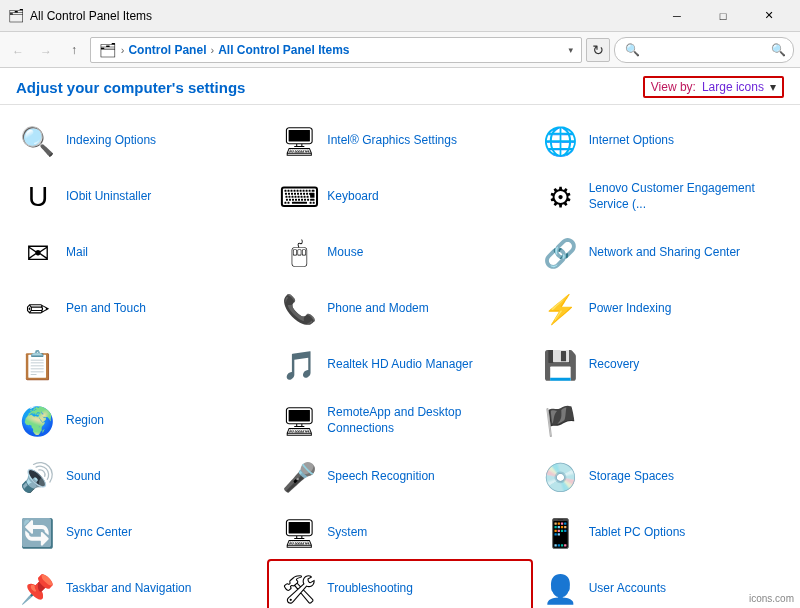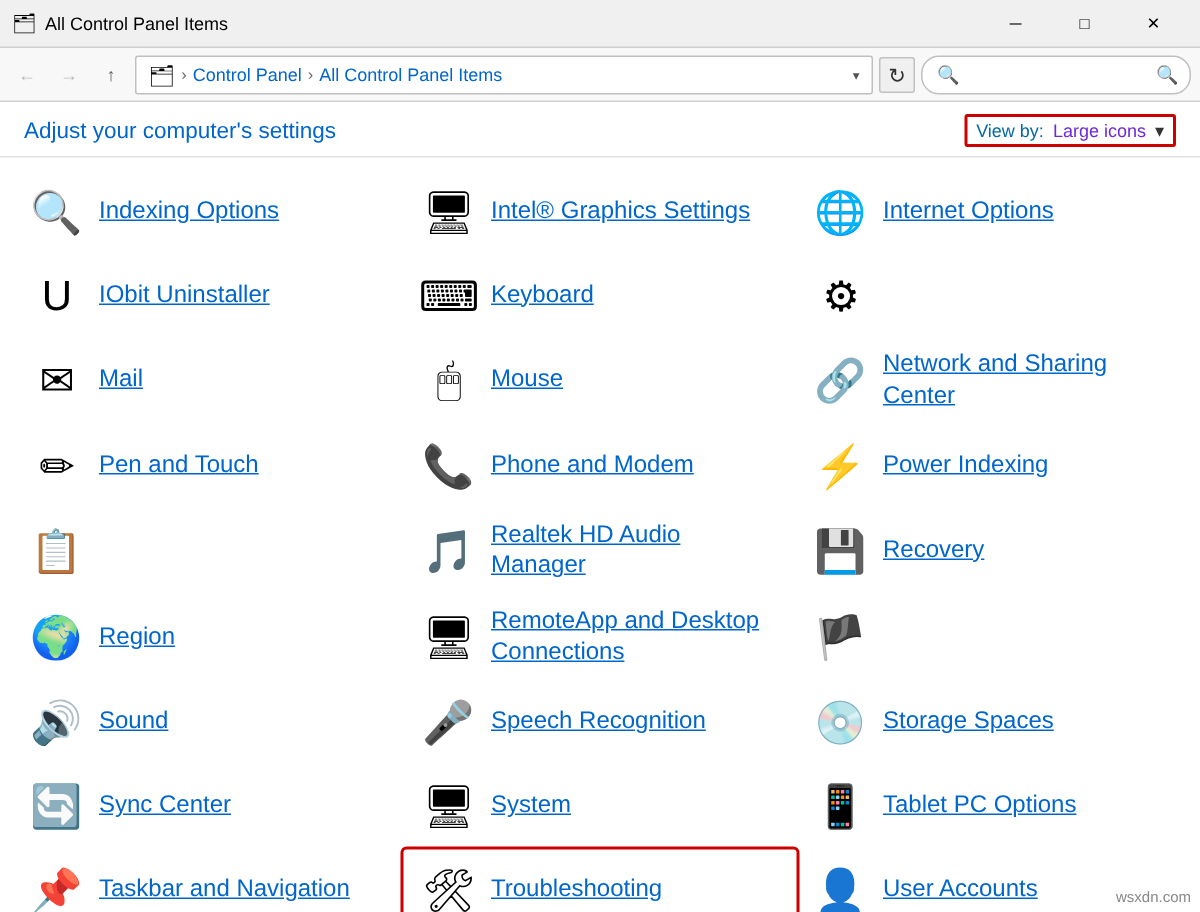--- a/index.html
+++ b/index.html
@@ -33,21 +33,21 @@
       align-items: center;
       padding: 0 6px;
       border-bottom: 1px solid #d0d0d0;
       gap: 4px;
     }
     .nav-btn {
       width: 24px; height: 24px; display: flex; align-items: center; justify-content: center;
       border: none; background: transparent; cursor: pointer; color: #555; font-size: 12px; border-radius: 3px;
     }
     .nav-btn.disabled { color: #bbb; cursor: default; }
-    .breadcrumb-part { color: #0066cc; font-size: 12px; cursor: pointer; }
+    .breadcrumb-part { color: #0066cc; font-size: 12px; cursor: pointer; font-weight: bold; }
     .breadcrumb-sep { color: #666; font-size: 11px; }
     .address-wrapper {
       flex: 1; height: 26px; border: 1px solid #c0c0c0; border-radius: 2px;
       padding: 0 8px; background: #fff; display: flex; align-items: center; gap: 4px;
     }
     .refresh-btn {
       width: 24px; height: 24px; display: flex; align-items: center; justify-content: center;
       border: 1px solid #c0c0c0; background: #f0f0f0; cursor: pointer; border-radius: 2px; font-size: 14px; color: #333;
     }
     .search-wrapper { position: relative; }
@@ -55,26 +55,26 @@
     .search-icon-inside { position: absolute; right: 8px; top: 50%; transform: translateY(-50%); color: #777; font-size: 12px; }
 
     
     .main-content { display: flex; flex-direction: column; height: calc(608px - 32px - 36px); }
 
     
     .content-header {
       display: flex; align-items: center; justify-content: space-between;
       padding: 8px 16px 6px 16px; border-bottom: 1px solid #e0e0e0;
     }
-    .content-title { color: #0066cc; font-size: 15px; font-weight: 400; }
+    .content-title { color: #0066cc; font-size: 15px; font-weight: 700; }
     .view-by {
       display: flex; align-items: center; gap: 6px; font-size: 12px; color: #333;
       border: 2px solid #cc0000; padding: 2px 6px; cursor: pointer; border-radius: 2px;
     }
-    .view-by-label { color: #0369a1; }
+    .view-by-label { color: #be185d; }
     .view-by-value { color: #6d28d9; font-weight: 500; }
 
     
     .items-area {
       flex: 1; overflow-y: auto; overflow-x: hidden;
       padding: 8px 0;
     }
     .items-grid {
       display: grid;
       grid-template-columns: repeat(3, 1fr);
@@ -87,21 +87,21 @@
       min-height: 52px;
     }
     .item.highlighted {
       outline: 2px solid #cc0000;
     }
     .item-icon {
       width: 40px; height: 40px; flex-shrink: 0;
       display: flex; align-items: center; justify-content: center;
       font-size: 28px;
     }
-    .item-label { color: #0066cc; font-size: 16px; line-height: 1.3; text-decoration: underline; }
+    .item-label { color: #0066cc; font-size: 12px; line-height: 1.3; }
 
     
     .items-area::-webkit-scrollbar { width: 14px; }
     .items-area::-webkit-scrollbar-track { background: #f0f0f0; }
     .items-area::-webkit-scrollbar-thumb { background: #c0c0c0; border: 2px solid #f0f0f0; border-radius: 0; }
 
     
     .watermark { position: fixed; bottom: 4px; right: 6px; font-size: 10px; color: #888; }
   </style>
 </head>
@@ -164,20 +164,21 @@
         <div class="item">
           <div class="item-icon" style="font-size: 28px;">U</div>
           <span class="item-label">IObit Uninstaller</span>
         </div>
         <div class="item">
           <div class="item-icon" style="font-size: 28px;">⌨</div>
           <span class="item-label">Keyboard</span>
         </div>
         <div class="item">
           <div class="item-icon" style="font-size: 28px;">⚙</div>
+          <span class="item-label">Lenovo Customer Engagement Service (...</span>
         </div>
         <div class="item">
           <div class="item-icon" style="font-size: 28px;">✉</div>
           <span class="item-label">Mail</span>
         </div>
         <div class="item">
           <div class="item-icon" style="font-size: 28px;">🖱</div>
           <span class="item-label">Mouse</span>
         </div>
         <div class="item">
@@ -251,13 +252,13 @@
           <span class="item-label">Troubleshooting</span>
         </div>
         <div class="item">
           <div class="item-icon" style="font-size: 28px;">👤</div>
           <span class="item-label">User Accounts</span>
         </div>
       </div>
   </div>
 </div>
 
-<div class="watermark">wsxdn.com</div>
+<div class="watermark">icons.com</div>
 
 </body></html>

